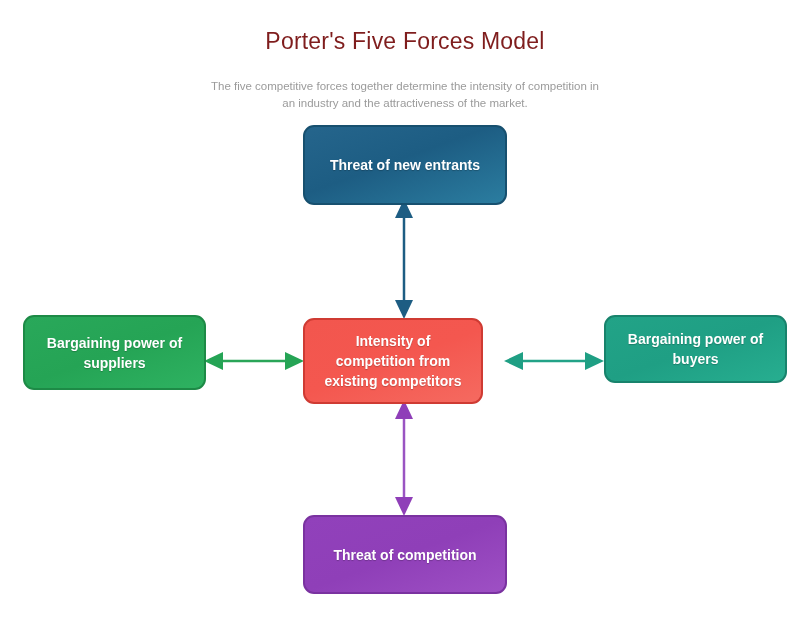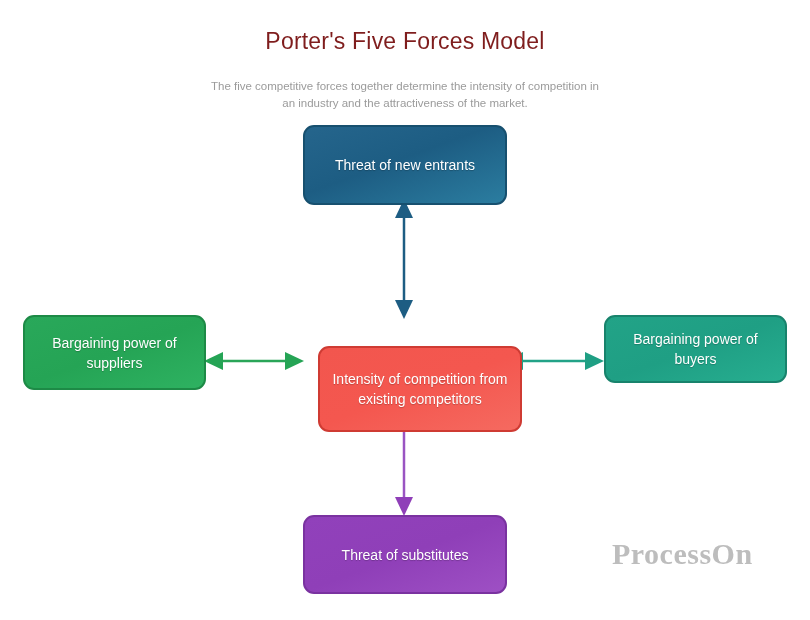--- a/index.html
+++ b/index.html
@@ -46,45 +46,44 @@
   .node {
     position: absolute;
     border-radius: 11px;
     box-sizing: border-box;
     display: flex;
     align-items: center;
     justify-content: center;
     text-align: center;
     color: #ffffff;
     font-size: 14px;
-    font-weight: normal;
+    font-weight: bold;
     line-height: 20px;
     padding: 4px 12px;
     text-shadow: 0 1px 1px rgba(0,0,0,0.22);
   }
 
   
   #node-top {
     left: 303px;
     top: 125px;
     width: 204px;
     height: 80px;
     background: linear-gradient(160deg, #25658c 0%, #1d5d83 45%, #2b7da0 100%);
     border: 2px solid #17506f;
   }
 
   
   #node-center {
-    left: 318px;
+    left: 303px;
     top: 318px;
-    width: 204px;
+    width: 180px;
     height: 86px;
     background: linear-gradient(160deg, #f2564e 0%, #f4574f 50%, #f56a60 100%);
     border: 2px solid #cf3b33;
-    margin-top: 28px;
   }
 
   
   #node-left {
     left: 23px;
     top: 315px;
     width: 183px;
     height: 75px;
     background: linear-gradient(160deg, #29a85a 0%, #25a455 50%, #2eb261 100%);
     border: 2px solid #1d8a46;
@@ -175,18 +174,17 @@
 
   <div class="node" id="node-left">
     <span>Bargaining power of suppliers</span>
   </div>
 
   <div class="node" id="node-right">
     <span>Bargaining power of buyers</span>
   </div>
 
   <div class="node" id="node-bottom">
-    <span>Threat of substitutes</span>
+    <span>Threat of competition</span>
   </div>
 
-  <div id="watermark">ProcessOn</div>
 
 </div>
 
 </body></html>

